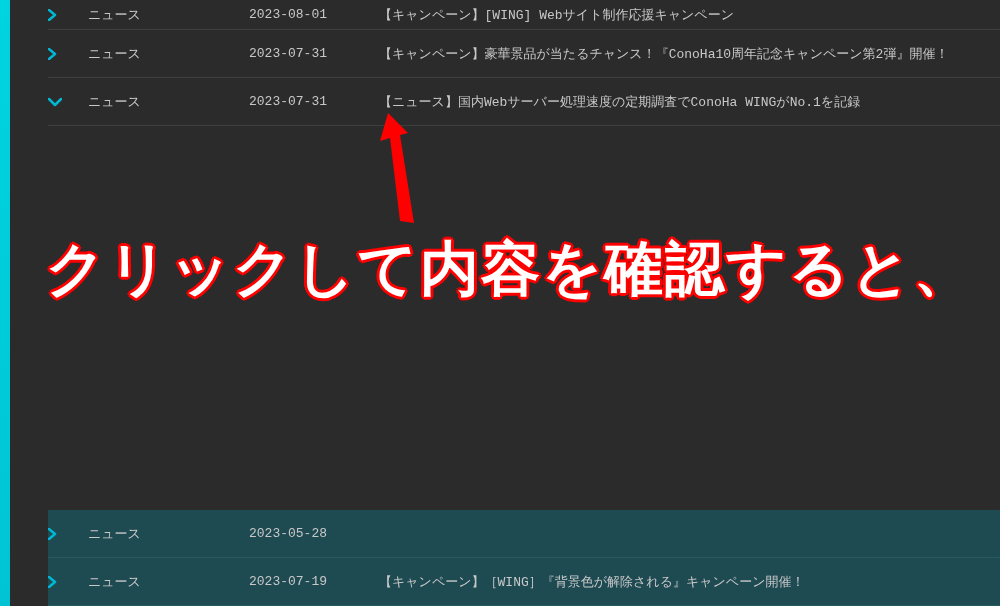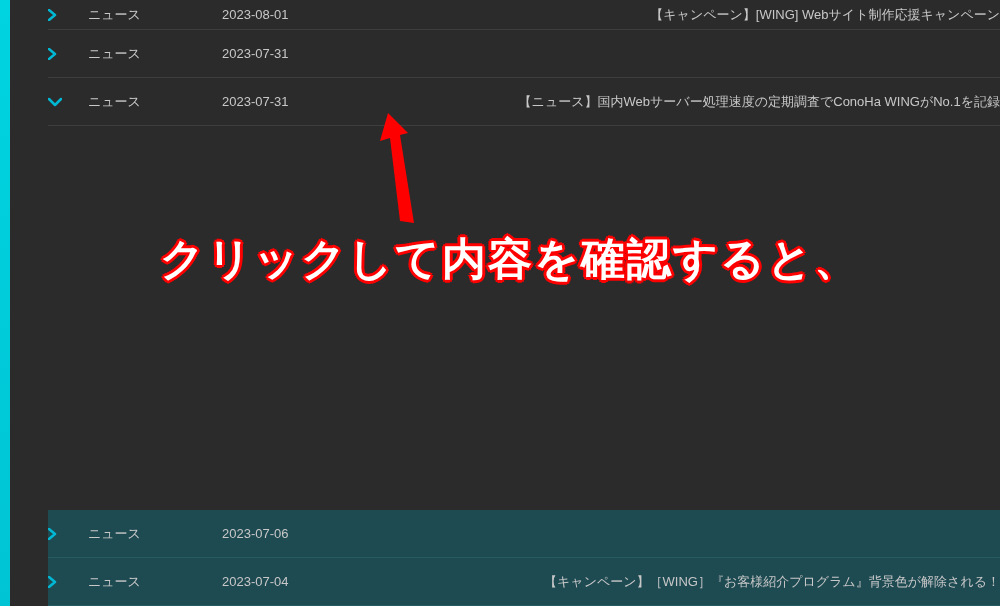--- a/index.html
+++ b/index.html
@@ -34,20 +34,21 @@
     .news-list {
       padding-left: 38px;
       padding-right: 0;
     }
     .news-row {
       display: flex;
       align-items: center;
       height: 48px;
       border-bottom: 1px solid #3e3e3e;
       cursor: pointer;
+      font-family: Liberation Mono, monospace;
     }
     .news-row.first {
       height: 30px;
     }
     .news-row.highlighted {
       background: #1e4a52;
     }
     .chevron {
       width: 24px;
       display: flex;
@@ -60,35 +61,35 @@
     .col-category {
       width: 150px;
       font-size: 13px;
       color: #c8c8c8;
       padding-left: 16px;
     }
     .col-date {
       width: 130px;
       font-size: 13px;
       color: #c8c8c8;
+      margin-left: 27px;
     }
     .col-title {
       flex: 1;
       font-size: 13px;
       color: #c8c8c8;
       white-space: nowrap;
       overflow: hidden;
-      text-align: right;
     }
     .annotation-text {
       position: absolute;
       top: 228px;
       left: 30px;
       right: 20px;
-      font-size: 44px;
+      font-size: 59px;
       font-weight: 900;
       line-height: 1.4;
       letter-spacing: 2px;
       color: #ffffff;
       text-shadow:
         -2px -2px 0 #ff0000,
         2px -2px 0 #ff0000,
         -2px 2px 0 #ff0000,
         2px 2px 0 #ff0000,
         -3px 0 0 #ff0000,
@@ -142,20 +143,21 @@
     </div>
 
     <div class="news-row">
       <span class="chevron">
         <svg class="chevron-svg" width="10" height="12" viewBox="0 0 10 12">
             <path d="M1 1 L7 6 L1 11" stroke="#00b8d4" stroke-width="2.5" fill="none" stroke-linecap="round" stroke-linejoin="round"></path>
           </svg>
       </span>
       <span class="col-category">ニュース</span>
       <span class="col-date">2023-07-31</span>
+      <span class="col-title">【キャンペーン】豪華景品が当たるチャンス！『ConoHa10周年記念キャンペーン第2弾』開催！</span>
     </div>
 
     <div class="news-row">
       <span class="chevron">
         <svg class="chevron-svg" width="14" height="10" viewBox="0 0 14 10">
             <path d="M1 2 L7 8 L13 2" stroke="#00b8d4" stroke-width="2.5" fill="none" stroke-linecap="round" stroke-linejoin="round"></path>
           </svg>
       </span>
       <span class="col-category">ニュース</span>
       <span class="col-date">2023-07-31</span>
@@ -178,27 +180,27 @@
 
 <div class="bottom-list">
 
   <div class="news-row highlighted">
     <span class="chevron">
       <svg class="chevron-svg" width="10" height="12" viewBox="0 0 10 12">
           <path d="M1 1 L7 6 L1 11" stroke="#00b8d4" stroke-width="2.5" fill="none" stroke-linecap="round" stroke-linejoin="round"></path>
         </svg>
     </span>
     <span class="col-category">ニュース</span>
-    <span class="col-date">2023-07-06</span>
+    <span class="col-date">2023-05-28</span>
   </div>
 
   <div class="news-row highlighted">
     <span class="chevron">
       <svg class="chevron-svg" width="10" height="12" viewBox="0 0 10 12">
           <path d="M1 1 L7 6 L1 11" stroke="#00b8d4" stroke-width="2.5" fill="none" stroke-linecap="round" stroke-linejoin="round"></path>
         </svg>
     </span>
     <span class="col-category">ニュース</span>
-    <span class="col-date">2023-07-04</span>
-    <span class="col-title">【キャンペーン】［WING］『お客様紹介プログラム』背景色が解除される！</span>
+    <span class="col-date">2023-07-19</span>
+    <span class="col-title">【キャンペーン】［WING］『背景色が解除される』キャンペーン開催！</span>
   </div>
 
 </div>
 
 </body></html>

